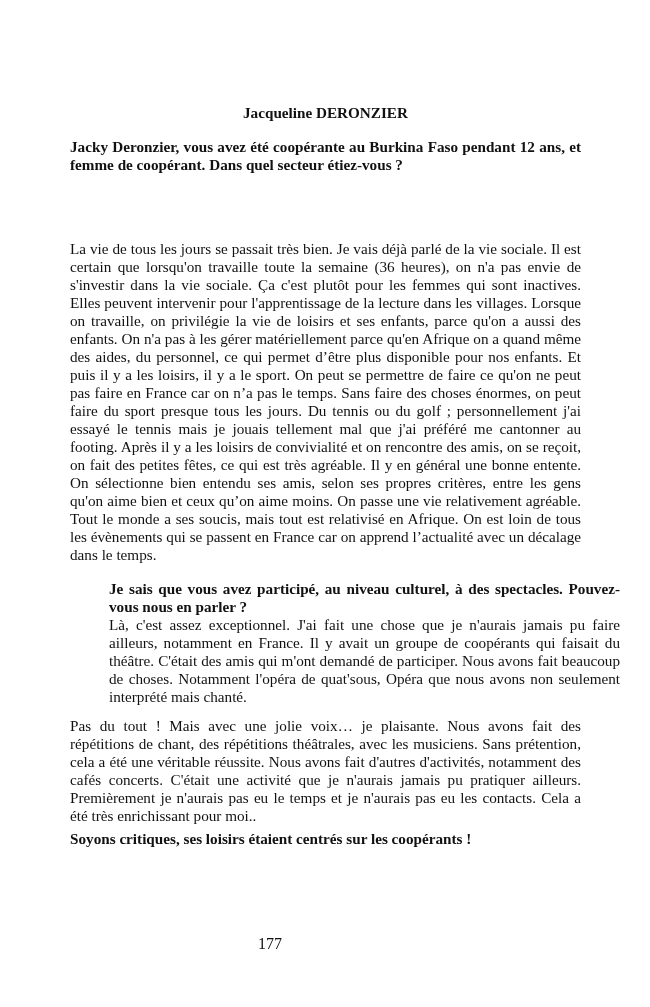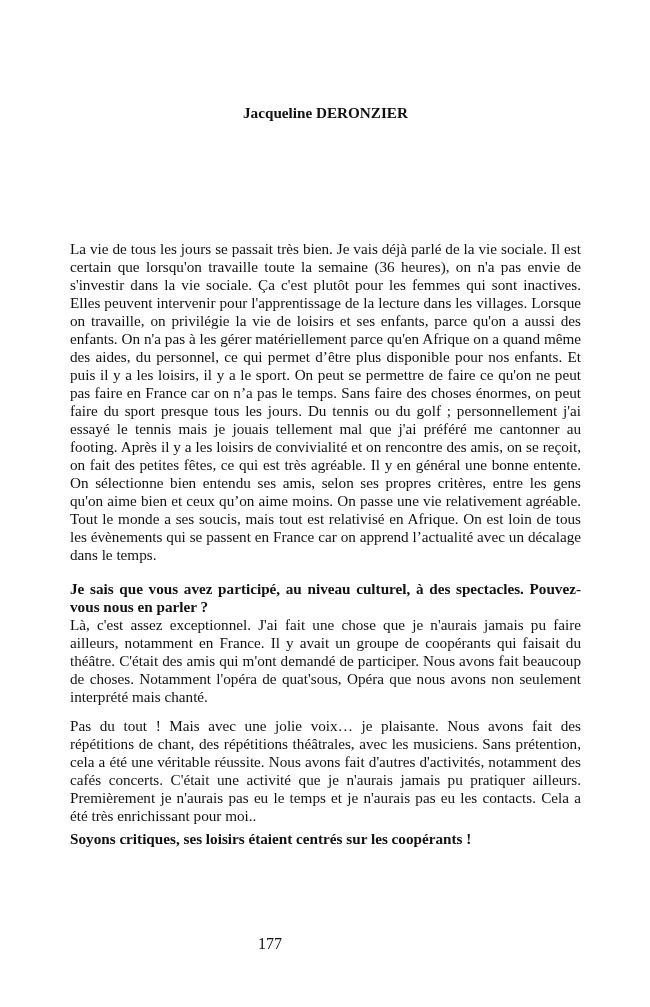--- a/index.html
+++ b/index.html
@@ -23,27 +23,28 @@
     font-size: 16px; color: #111111;
   }
 </style>
 </head>
 <body>
 
 <div class="page">
   <div class="title">Jacqueline DERONZIER</div>
 
   <div class="section" style="top:138px;">
+    <p class="q">Jacky Deronzier, vous avez été coopérante au Burkina Faso pendant 12 ans, et femme de coopérant. Dans quel secteur étiez-vous ?</p>
   </div>
 
   <div class="section" style="top:240px;">
     <p class="a">La vie de tous les jours se passait très bien. Je vais déjà parlé de la vie sociale. Il est certain que lorsqu'on travaille toute la semaine (36 heures), on n'a pas envie de s'investir dans la vie sociale. Ça c'est plutôt pour les femmes qui sont inactives. Elles peuvent intervenir pour l'apprentissage de la lecture dans les villages. Lorsque on travaille, on privilégie la vie de loisirs et ses enfants, parce qu'on a aussi des enfants. On n'a pas à les gérer matériellement parce qu'en Afrique on a quand même des aides, du personnel, ce qui permet d’être plus disponible pour nos enfants. Et puis il y a les loisirs, il y a le sport. On peut se permettre de faire ce qu'on ne peut pas faire en France car on n’a pas le temps. Sans faire des choses énormes, on peut faire du sport presque tous les jours. Du tennis ou du golf ; personnellement j'ai essayé le tennis mais je jouais tellement mal que j'ai préféré me cantonner au footing. Après il y a les loisirs de convivialité et on rencontre des amis, on se reçoit, on fait des petites fêtes, ce qui est très agréable. Il y en général une bonne entente. On sélectionne bien entendu ses amis, selon ses propres critères, entre les gens qu'on aime bien et ceux qu’on aime moins. On passe une vie relativement agréable. Tout le monde a ses soucis, mais tout est relativisé en Afrique. On est loin de tous les évènements qui se passent en France car on apprend l’actualité avec un décalage dans le temps.</p>
   </div>
 
-  <div class="section" style="top:580px;">
+  <div class="section" style="top:580px;margin-left:39px;">
     <p class="q">Je sais que vous avez participé, au niveau culturel, à des spectacles. Pouvez-vous nous en parler ?</p>
     <p class="a">Là, c'est assez exceptionnel. J'ai fait une chose que je n'aurais jamais pu faire ailleurs, notamment en France. Il y avait un groupe de coopérants qui faisait du théâtre. C'était des amis qui m'ont demandé de participer. Nous avons fait beaucoup de choses. Notamment l'opéra de quat'sous, Opéra que nous avons non seulement interprété mais chanté.</p>
   </div>
 
   <div class="section" style="top:717px;">
     <p class="a">Pas du tout ! Mais avec une jolie voix… je plaisante. Nous avons fait des répétitions de chant, des répétitions théâtrales, avec les musiciens. Sans prétention, cela a été une véritable réussite. Nous avons fait d'autres d'activités, notamment des cafés concerts. C'était une activité que je n'aurais jamais pu pratiquer ailleurs. Premièrement je n'aurais pas eu le temps et je n'aurais pas eu les contacts. Cela a été très enrichissant pour moi..</p>
   </div>
 
   <div class="section" style="top:830px;">
     <p class="q">Soyons critiques, ses loisirs étaient centrés sur les coopérants !</p>

